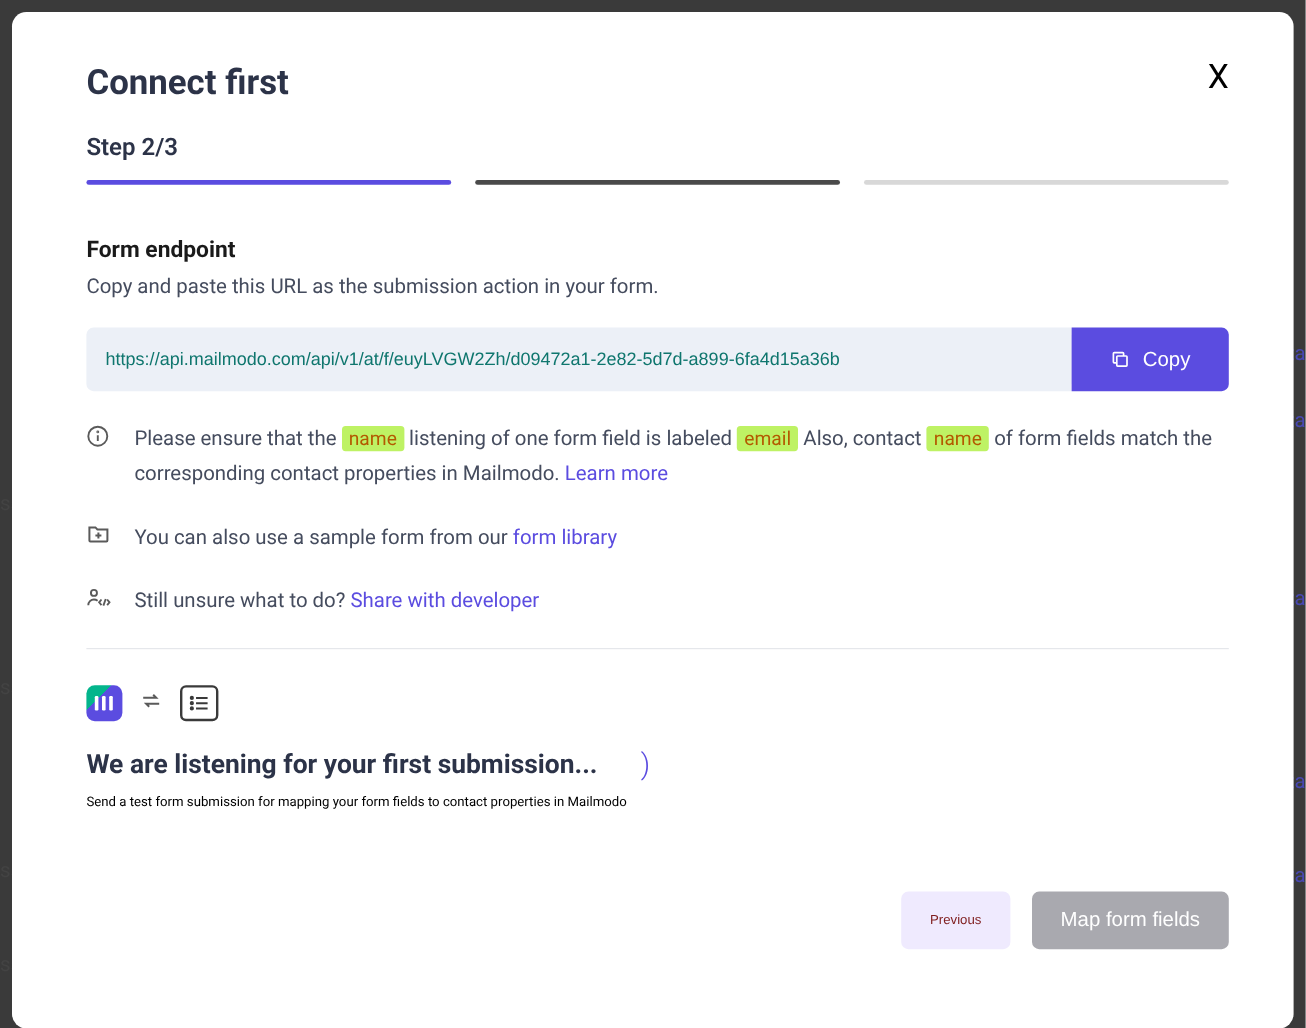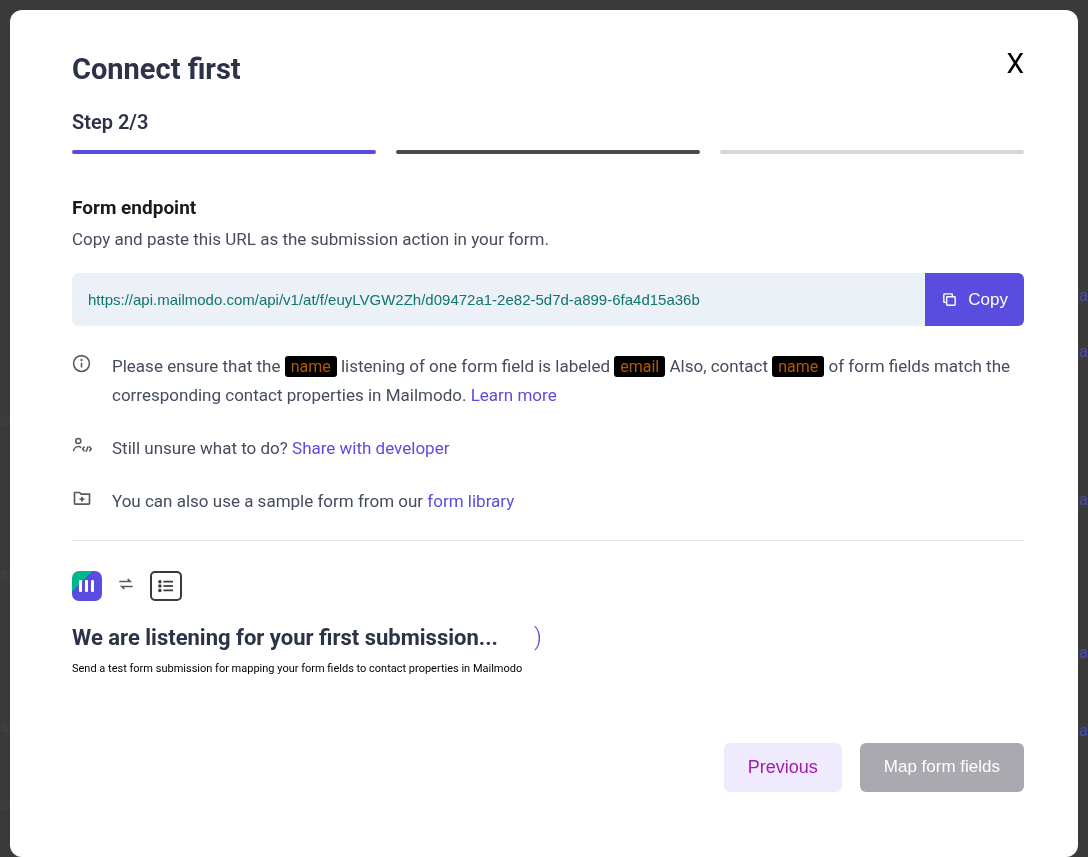--- a/index.html
+++ b/index.html
@@ -89,21 +89,21 @@
       outline: none;
       white-space: nowrap;
       text-overflow: ellipsis;
       overflow: hidden;
     }
     .copy-btn {
       background: #5b4ce0;
       color: #fff;
       border: none;
       border-radius: 0 6px 6px 0;
-      padding: 0 16px;
+      padding: 0 32px;
       font-size: 17px;
       font-weight: 500;
       cursor: pointer;
       display: flex;
       align-items: center;
       gap: 10px;
     }
     .copy-icon {
       display: inline-flex;
     }
@@ -119,21 +119,21 @@
       width: 20px;
       color: #5a5a5a;
       margin-top: 2px;
     }
     .info-text {
       font-size: 17px;
       color: #454c5e;
       line-height: 1.7;
     }
     .hl {
-      background: #000000;
+      background: #bef264;
       color: #b35a00;
       padding: 1px 6px;
       border-radius: 3px;
       font-size: 16px;
     }
     .link {
       color: #5b4ce0;
       cursor: pointer;
     }
 
@@ -203,25 +203,25 @@
     }
 
     .footer {
       display: flex;
       justify-content: flex-end;
       gap: 18px;
       margin-top: 68px;
     }
     .btn-prev {
       background: #efeafe;
-      color: #a21caf;
+      color: #7f1d1d;
       border: none;
       border-radius: 6px;
       padding: 14px 24px;
-      font-size: 18px;
+      font-size: 11px;
       font-weight: 500;
       cursor: pointer;
     }
     .btn-next {
       background: #a9a9af;
       color: #fff;
       border: none;
       border-radius: 6px;
       padding: 14px 24px;
       font-size: 17px;
@@ -284,48 +284,48 @@
     <div class="info-row">
       <span class="info-icon">
         <svg width="19" height="19" viewBox="0 0 24 24" fill="none" stroke="#5a5a5a" stroke-width="2">
           <circle cx="12" cy="12" r="10"></circle>
           <line x1="12" y1="11" x2="12" y2="17"></line>
           <circle cx="12" cy="7.5" r="0.5" fill="#5a5a5a"></circle>
         </svg>
       </span>
       <div class="info-text">
         <span>Please ensure that the </span><span class="hl">name</span><span> listening of one form field is labeled </span><span class="hl">email</span><span> Also, contact </span><span class="hl">name</span><span> of form fields match the corresponding contact properties in Mailmodo. </span><span class="link">Learn more</span>
+      </div>
+    </div>
+
+    <div class="info-row">
+      <span class="info-icon">
+        <svg width="20" height="17" viewBox="0 0 24 20" fill="none" stroke="#5a5a5a" stroke-width="2">
+          <path d="M3 4h6l2 2h10v11a1 1 0 0 1-1 1H4a1 1 0 0 1-1-1V4z"></path>
+          <line x1="12" y1="9" x2="12" y2="15"></line>
+          <line x1="9" y1="12" x2="15" y2="12"></line>
+        </svg>
+      </span>
+      <div class="info-text">
+        <span>You can also use a sample form from our </span><span class="link">form library</span>
       </div>
     </div>
 
     <div class="info-row">
       <span class="info-icon">
         <svg width="22" height="18" viewBox="0 0 28 20" fill="none" stroke="#5a5a5a" stroke-width="2">
           <circle cx="8" cy="5" r="3.2"></circle>
           <path d="M2 18c0-3.3 2.7-6 6-6 1.5 0 2.8.5 3.9 1.3"></path>
           <path d="M16 12l-2.5 3 2.5 3"></path>
           <path d="M22 12l2.5 3-2.5 3"></path>
           <line x1="20.5" y1="11.5" x2="18" y2="18.5"></line>
         </svg>
       </span>
       <div class="info-text">
         <span>Still unsure what to do?  </span><span class="link">Share with developer</span>
-      </div>
-    </div>
-
-    <div class="info-row">
-      <span class="info-icon">
-        <svg width="20" height="17" viewBox="0 0 24 20" fill="none" stroke="#5a5a5a" stroke-width="2">
-          <path d="M3 4h6l2 2h10v11a1 1 0 0 1-1 1H4a1 1 0 0 1-1-1V4z"></path>
-          <line x1="12" y1="9" x2="12" y2="15"></line>
-          <line x1="9" y1="12" x2="15" y2="12"></line>
-        </svg>
-      </span>
-      <div class="info-text">
-        <span>You can also use a sample form from our </span><span class="link">form library</span>
       </div>
     </div>
   </div>
 
   <hr class="divider">
 
   <div class="icons-row">
     <div class="brand-icon"></div>
     <span class="arrows-icon">
       <svg width="20" height="16" viewBox="0 0 24 18" fill="none" stroke="#5a5a5a" stroke-width="2">

